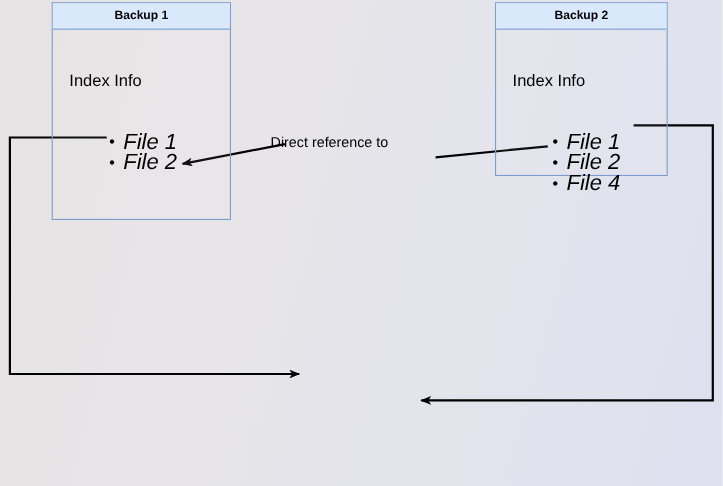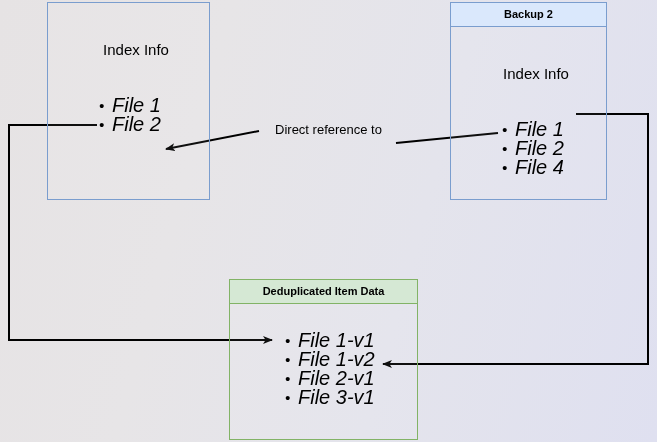--- a/index.html
+++ b/index.html
@@ -62,21 +62,20 @@
     background: rgba(255,255,255,0.06);
   }
   .green-node .node-header {
     background: #d5e8d4;
     border-bottom-color: #82b366;
   }
   .index-title {
     position: absolute;
     left: 15px;
     right: 0;
-    text-align: center;
     font-size: 15px;
     color: #000;
   }
   ul.file-list {
     position: absolute;
     margin: 0;
     padding: 0 0 0 16px;
     list-style: none;
     font-size: 20px;
     color: #000;
@@ -90,21 +89,20 @@
   ul.file-list li::before {
     content: "\2022";
     position: absolute;
     left: -13px;
     top: 0;
     font-size: 15px;
     line-height: 19px;
   }
   .edge-label {
     position: absolute;
-    text-align: center;
     font-size: 13px;
     line-height: 16px;
     color: #000;
     white-space: nowrap;
   }
 </style>
 </head>
 <body>
 
 <div id="canvas">
@@ -118,50 +116,40 @@
 
     <path d="M 97 125 L 9 125 L 9 340 L 272 340" fill="none" stroke="#000000" stroke-width="2" marker-end="url(#arrowEnd)"></path>
 
     <path d="M 576 114 L 648 114 L 648 364 L 383 364" fill="none" stroke="#000000" stroke-width="2" marker-end="url(#arrowEnd)"></path>
 
     <path d="M 498 133 L 396 143" fill="none" stroke="#000000" stroke-width="2"></path>
     <path d="M 259 131 L 166 149" fill="none" stroke="#000000" stroke-width="2" marker-end="url(#arrowEnd)"></path>
   </svg>
 
   <div class="node blue-node" style="left:47px; top:2px; width:163px; height:198px;">
+    <div class="node-header">Backup 1</div>
     <div class="node-body" style="height:173px;">
       <div class="index-title" style="top:38px;">Index Info</div>
       <ul class="file-list" style="left:48px; top:93px;">
         <li>File 1</li>
         <li>File 2</li>
       </ul>
     </div>
   </div>
 
-  <div class="node blue-node" style="left:450px; top:2px; width:157px; height:198px;">
+  <div class="node blue-node" style="left:450px; top:2px; width:157px; height:158px;">
     <div class="node-header">Backup 2</div>
     <div class="node-body" style="height:173px;">
       <div class="index-title" style="top:38px;">Index Info</div>
       <ul class="file-list" style="left:48px; top:93px;">
         <li>File 1</li>
         <li>File 2</li>
         <li>File 4</li>
       </ul>
     </div>
   </div>
 
-  <div class="node green-node" style="left:229px; top:279px; width:189px; height:161px;">
-    <div class="node-header">Deduplicated Item Data</div>
-    <div class="node-body" style="height:136px;">
-      <ul class="file-list" style="left:52px; top:27px;">
-        <li>File 1-v1</li>
-        <li>File 1-v2</li>
-        <li>File 2-v1</li>
-        <li>File 3-v1</li>
-      </ul>
-    </div>
-  </div>
 
   <div class="edge-label" style="left:246px; top:122px; width:165px;">
     <div>Direct reference to</div>
   </div>
 
 </div>
 
 </body></html>

